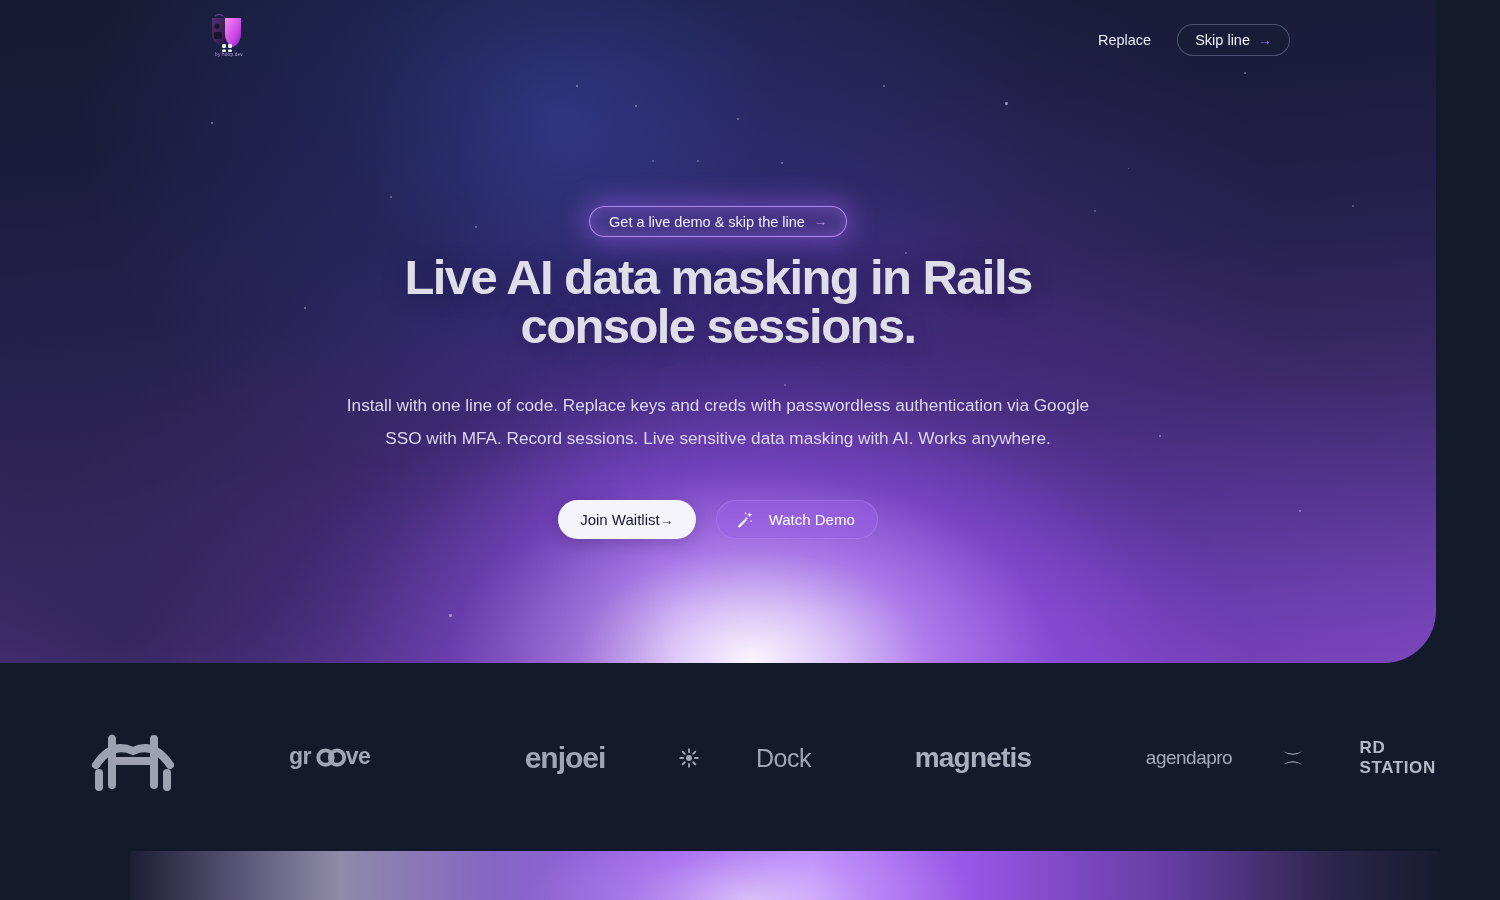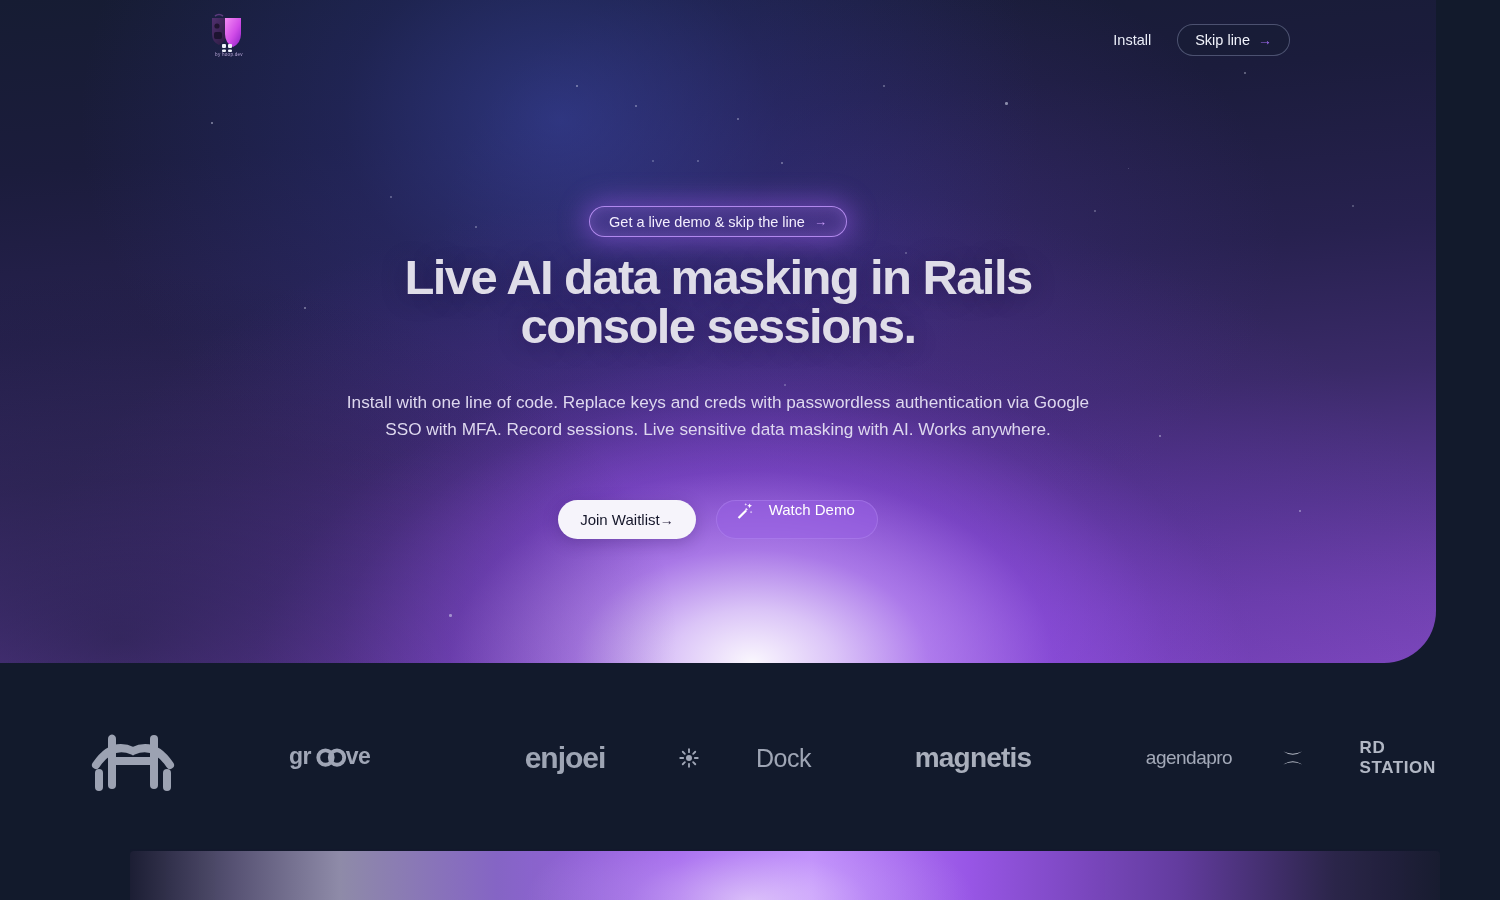--- a/index.html
+++ b/index.html
@@ -74,36 +74,36 @@
     font-weight:bold; font-size:49px; line-height:1.0;
     letter-spacing:-1.6px;
     color:#dfdde8;
     text-shadow:0 2px 24px rgba(20,10,50,0.35);
   }
   .headline .l2 { display:block; }
 
   .subcopy{
     position:absolute; left:50%; transform:translateX(-50%); top:389px;
     width:768px; text-align:center;
-    font-size:17.2px; line-height:27px; color:#ded8ef;
+    font-size:17.2px; line-height:33px; color:#ded8ef;
   }
 
   .cta-row{
     position:absolute; left:0; right:0; top:500px;
     display:flex; justify-content:center; align-items:center; gap:20px;
   }
   .btn-primary{
     display:inline-flex; align-items:center; 
     height:39px; padding:0 22px; border-radius:999px;
     background:#f6f4fb; color:#15162a; border:none;
     font-size:15px; cursor:pointer; box-shadow:0 4px 16px rgba(40,20,80,0.25);
   }
   .btn-primary .arr { font-size:14px; color:#2a2340; }
   .btn-secondary{
-    display:inline-flex; gap:15px;
+    display:inline-flex; align-items:center; gap:15px;
     height:39px; padding:0 22px 0 18px; border-radius:999px;
     background:rgba(151,96,228,0.58);
     border:1px solid rgba(205,170,255,0.25);
     color:#ffffff; font-size:15px; cursor:pointer;
     backdrop-filter:blur(2px);
   }
   .btn-secondary svg { display:block; }
 
   
   .logos{
@@ -205,21 +205,21 @@
 
           <rect x="19" y="32" width="4" height="4" rx="1" fill="#eef1f8"></rect>
           <rect x="25" y="32" width="4" height="4" rx="1" fill="#eef1f8"></rect>
           <rect x="19" y="37.5" width="4" height="2.5" rx="1" fill="#eef1f8"></rect>
           <rect x="25" y="37.5" width="4" height="2.5" rx="1" fill="#eef1f8"></rect>
         </svg>
         <div class="brand-tag">by hoop.dev</div>
       </div>
 
       <div class="nav-right">
-        <a class="nav-link">Install</a>
+        <a class="nav-link">Replace</a>
         <button class="skip-btn">
           <span>Skip line</span>
           <span class="arr">→</span>
         </button>
       </div>
     </div>
 
     <div class="hero-inner">
 
       <div class="pill-wrap">

